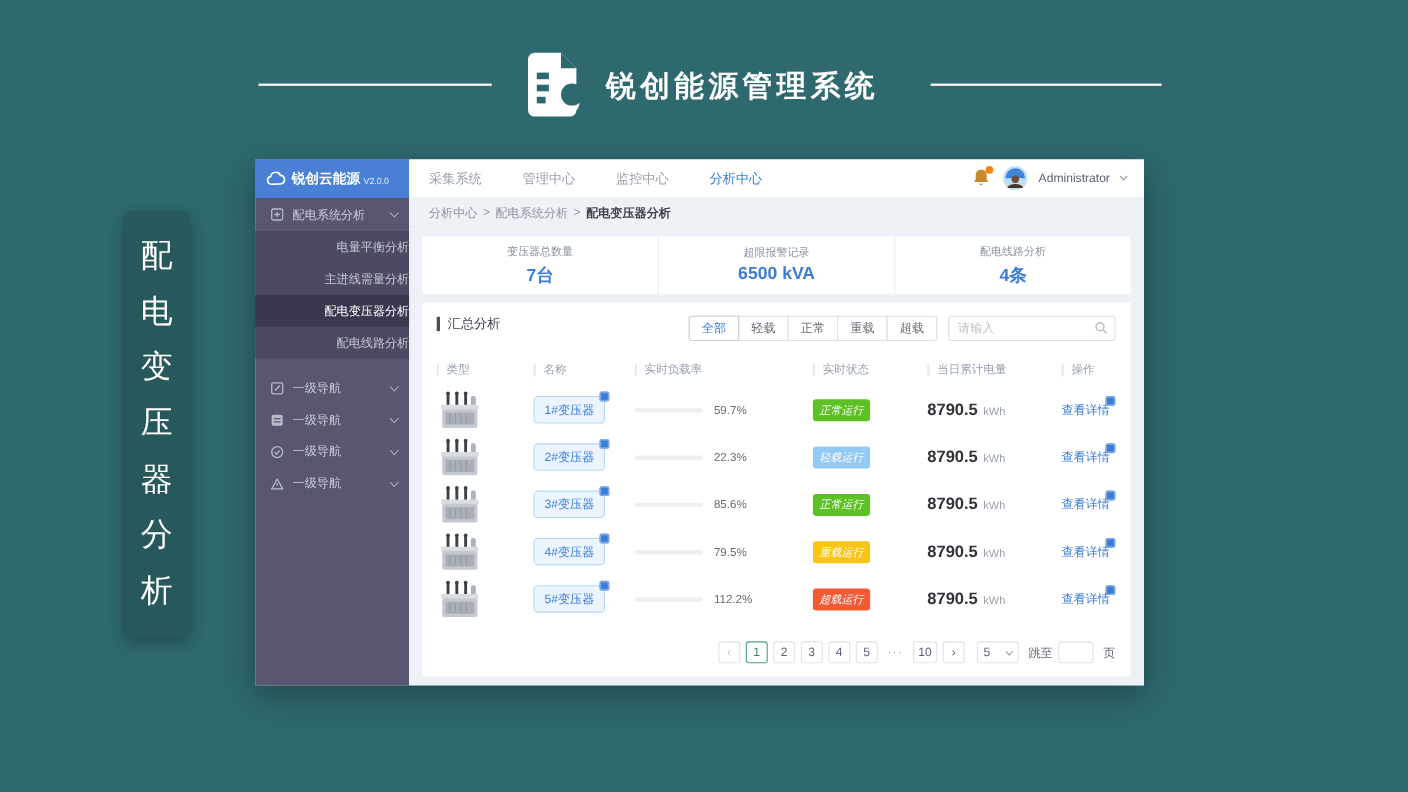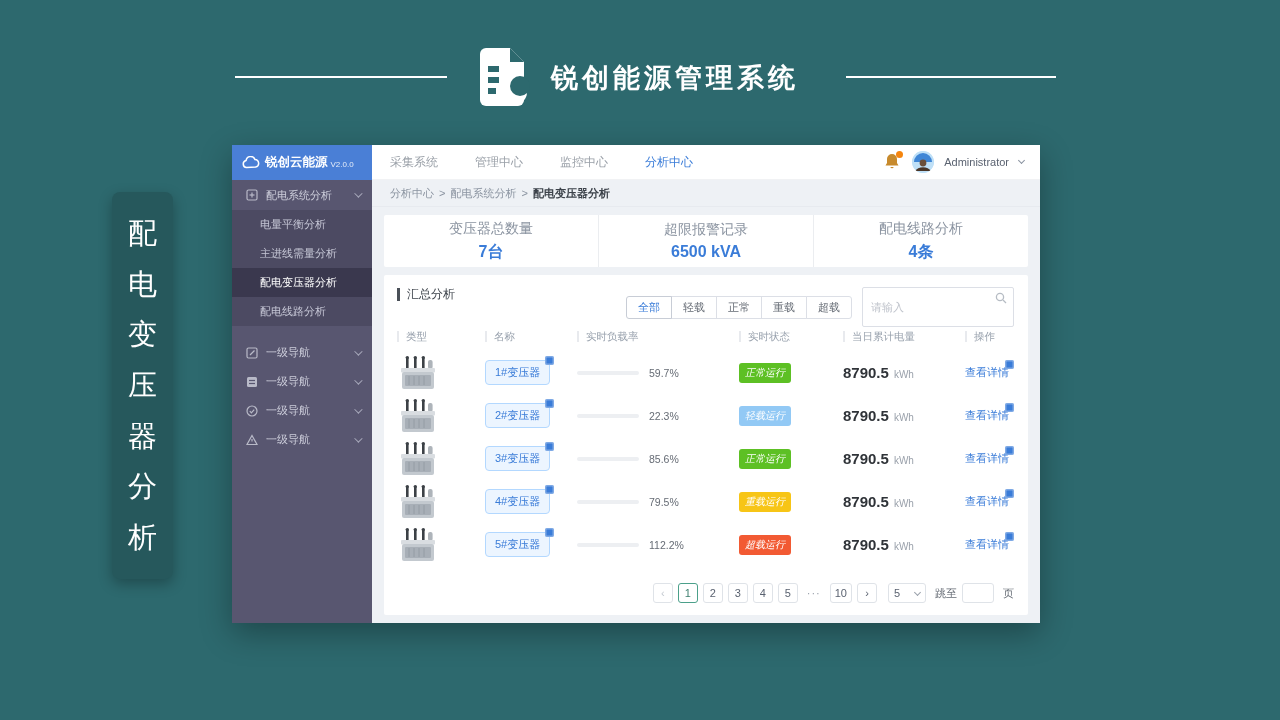--- a/index.html
+++ b/index.html
@@ -30,22 +30,22 @@
   .logo { height:35px; background:#4a7fd6; display:flex; align-items:center; padding:0 8px 0 10px; color:#fff; }
   .logo svg { flex:0 0 auto; margin-right:5px; }
   .logo-name { font-size:12.5px; font-weight:bold; white-space:nowrap; }
   .logo-ver { font-size:8px; opacity:.85; margin-left:3px; margin-top:3px; }
   .mgroup { height:30px; display:flex; align-items:center; padding:0 12px 0 14px;
             color:#cdcedb; font-size:11px; cursor:pointer; }
   .mgroup svg { margin-right:8px; flex:0 0 auto; }
   .mgroup .chev { margin-left:auto; width:6px; height:6px; border-right:1.4px solid #a9aabc;
                   border-bottom:1.4px solid #a9aabc; transform:rotate(45deg) translateY(-2px); }
   .submenu { background:#4c4a62; }
-  .sitem { height:29px; display:flex; align-items:center; padding-left:28px;
-           color:#c6c7d6; font-size:11px; cursor:pointer; }
+  .sitem { height:29px; display:flex; align-items:center; padding-left:40px;
+           color:#c6c7d6; font-size:11px; cursor:pointer;justify-content:flex-end; }
   .sitem.active { background:#3a384e; color:#fff; }
   .nav-extra { margin-top:12px; }
   .nav-extra .mgroup { height:29px; }
 
   
   .main { position:absolute; left:140px; top:0; right:0; bottom:0; }
   .topbar { height:35px; background:#fff; border-bottom:1px solid #f1f2f4;
             display:flex; align-items:center; padding:0 16px 0 18px; }
   .tnav { display:flex; gap:37px; }
   .tnav span { font-size:12px; color:#9aa0a8; cursor:pointer; }
@@ -62,35 +62,35 @@
   .breadcrumb { height:27px; background:#eef1f5; display:flex; align-items:center;
                 padding-left:18px; font-size:11px; color:#8a93a0; gap:5px; border-bottom:1px solid #e7eaef;}
   .breadcrumb .last { color:#3c424a; font-weight:bold; }
 
   .content { position:absolute; left:0; top:62px; right:0; bottom:0; background:#eef1f5; padding:8px 12px; }
 
   
   .stats { background:#fff; height:52px; display:flex; border-radius:2px; }
   .stat { flex:1; display:flex; flex-direction:column; align-items:center; justify-content:center; }
   .stat + .stat { border-left:1px solid #ebedf0; }
-  .stat-label { font-size:14px; color:#8a93a0; margin-bottom:4px; }
+  .stat-label { font-size:10px; color:#8a93a0; margin-bottom:4px; }
   .stat-value { font-size:16px; font-weight:bold; color:#3a7cd8; }
 
   
   .card { position:relative; background:#fff; margin-top:8px; height:340px; border-radius:2px; }
   .sec-title { position:absolute; left:13px; top:13px; font-size:12px; color:#3c424a;
                border-left:3px solid #4a5058; padding-left:7px; line-height:13px; }
   .toolbar { position:absolute; right:14px; top:12px; display:flex; align-items:center; }
   .fbtn { height:23px; padding:0 11px; font-size:11px; color:#666c75; background:#fff;
           border:1px solid #dcdfe6; margin-left:-1px; cursor:pointer; display:flex; align-items:center; }
   .fbtn:first-child { border-radius:3px 0 0 3px; margin-left:0; }
   .fbtn.last { border-radius:0 3px 3px 0; }
   .fbtn.active { color:#3a7cd8; position:relative; z-index:1; border-color:#c8cdd6; }
   .search { position:relative; margin-left:10px; }
-  .search input { width:152px; height:40px; border:1px solid #dcdfe6; border-radius:2px;
+  .search input { width:152px; height:23px; border:1px solid #dcdfe6; border-radius:2px;
                   font-size:11px; padding:0 24px 0 8px; color:#333; outline:none;
                   font-family:"Liberation Sans",sans-serif; }
   .search input::placeholder { color:#c0c4cc; }
   .search svg { position:absolute; right:7px; top:5px; }
 
   .grid { display:grid; grid-template-columns:88px 92px 162px 104px 122px 1fr; }
   .thead { position:absolute; left:13px; right:13px; top:56px; }
   .thead span { font-size:10.5px; color:#98a1ad; border-left:2px solid #e8eaee; padding-left:7px; line-height:11px; }
   .rows { position:absolute; left:13px; right:13px; top:76px; }
   .trow { height:43px; align-items:center; }

